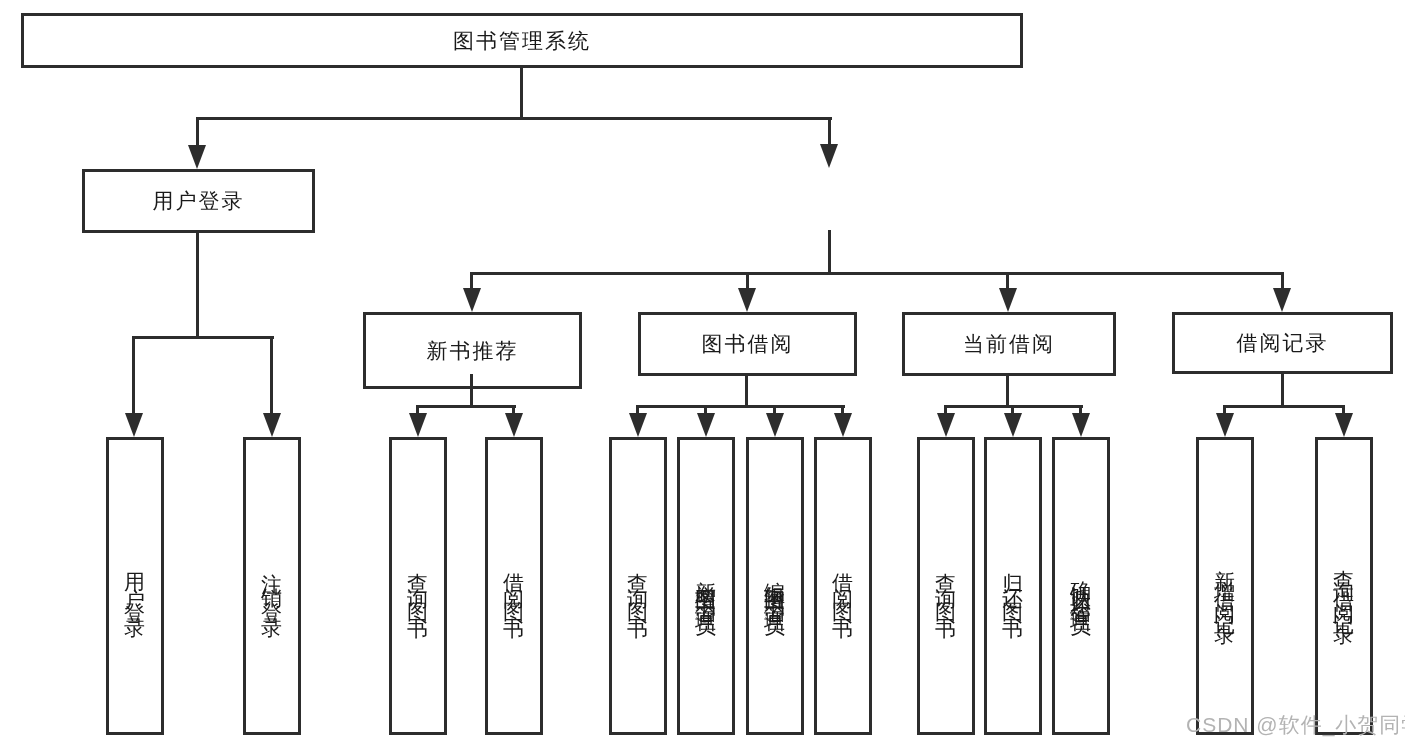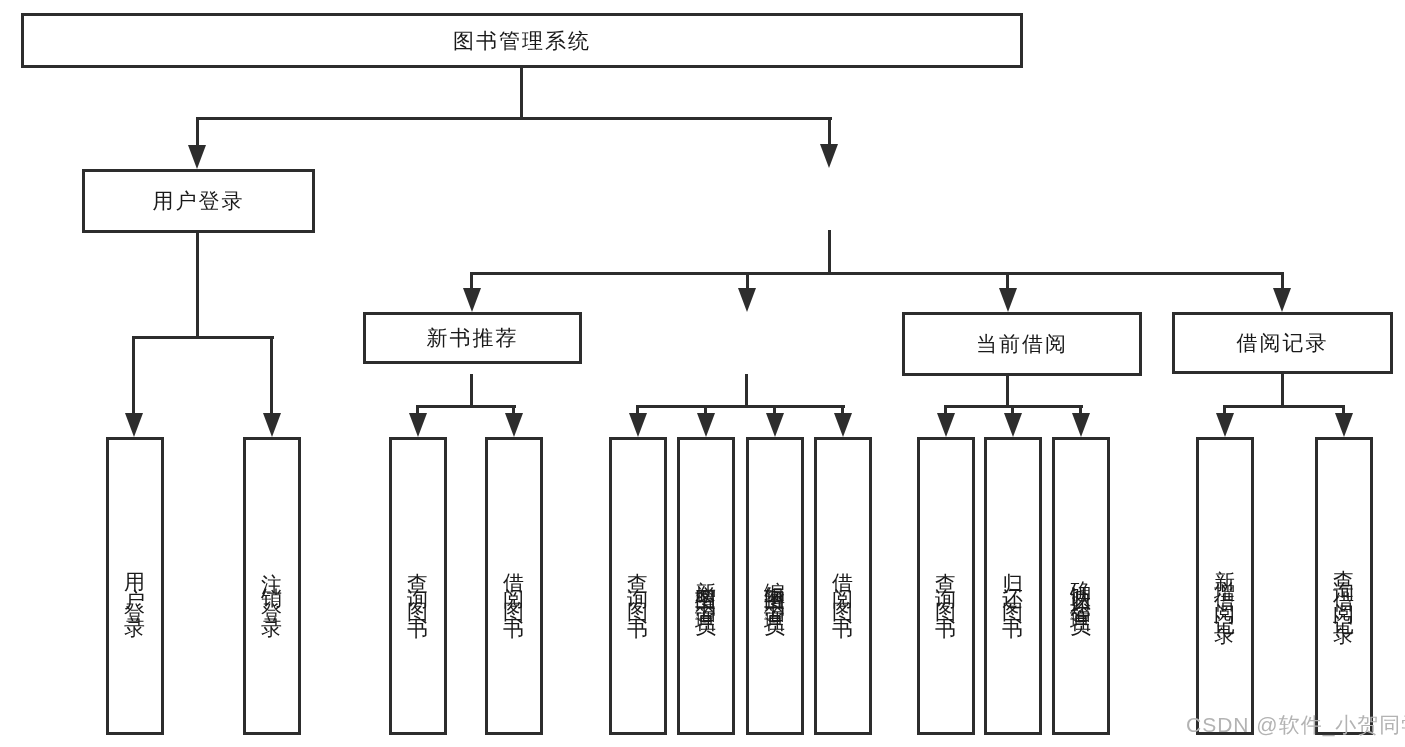--- a/index.html
+++ b/index.html
@@ -61,24 +61,27 @@
   <div class="hl" style="left:470px;top:272px;width:813px;"></div>
   <div class="vl" style="left:470px;top:272px;height:20px;"></div>
   <div class="ar" style="left:463px;top:288px;"></div>
   <div class="vl" style="left:746px;top:272px;height:20px;"></div>
   <div class="ar" style="left:738px;top:288px;"></div>
   <div class="vl" style="left:1006px;top:272px;height:20px;"></div>
   <div class="ar" style="left:999px;top:288px;"></div>
   <div class="vl" style="left:1281px;top:272px;height:20px;"></div>
   <div class="ar" style="left:1273px;top:288px;"></div>
 
-  <div class="box" style="left:363px;top:312px;width:219px;height:52px;">
+  <div class="box" style="left:363px;top:312px;width:219px;height:77px;">
     <span>新书推荐</span>
   </div>
-  <div class="box" style="left:902px;top:312px;width:240px;height:64px;font-family:Liberation Serif, serif;">
+  <div class="box" style="left:638px;top:312px;width:219px;height:64px;">
+    <span>图书借阅</span>
+  </div>
+  <div class="box" style="left:902px;top:312px;width:214px;height:64px;font-family:Liberation Serif, serif;">
     <span>当前借阅</span>
   </div>
   <div class="box" style="left:1172px;top:312px;width:221px;height:62px;text-align:right;">
     <span>借阅记录</span>
   </div>
 
   <div class="vl" style="left:470px;top:374px;height:34px;"></div>
   <div class="hl" style="left:416px;top:405px;width:100px;"></div>
   <div class="vl" style="left:416px;top:405px;height:12px;"></div>
   <div class="ar" style="left:409px;top:413px;"></div>

